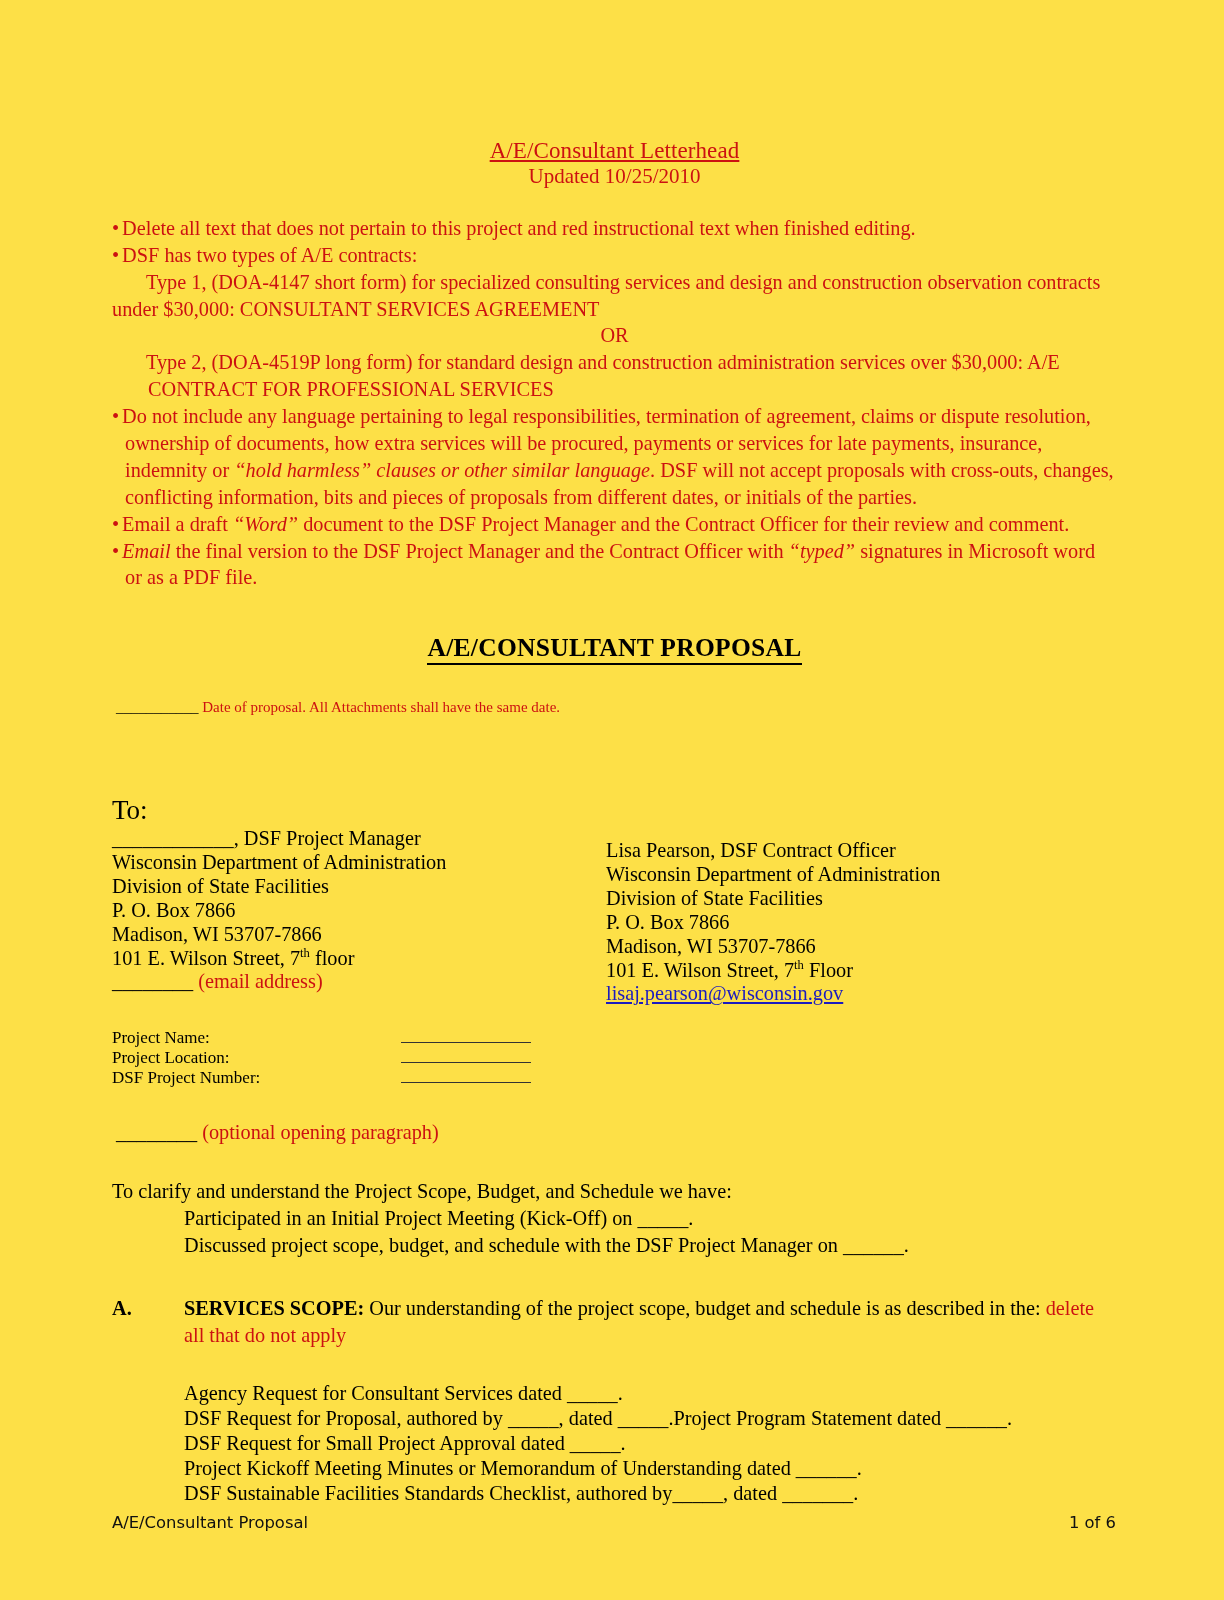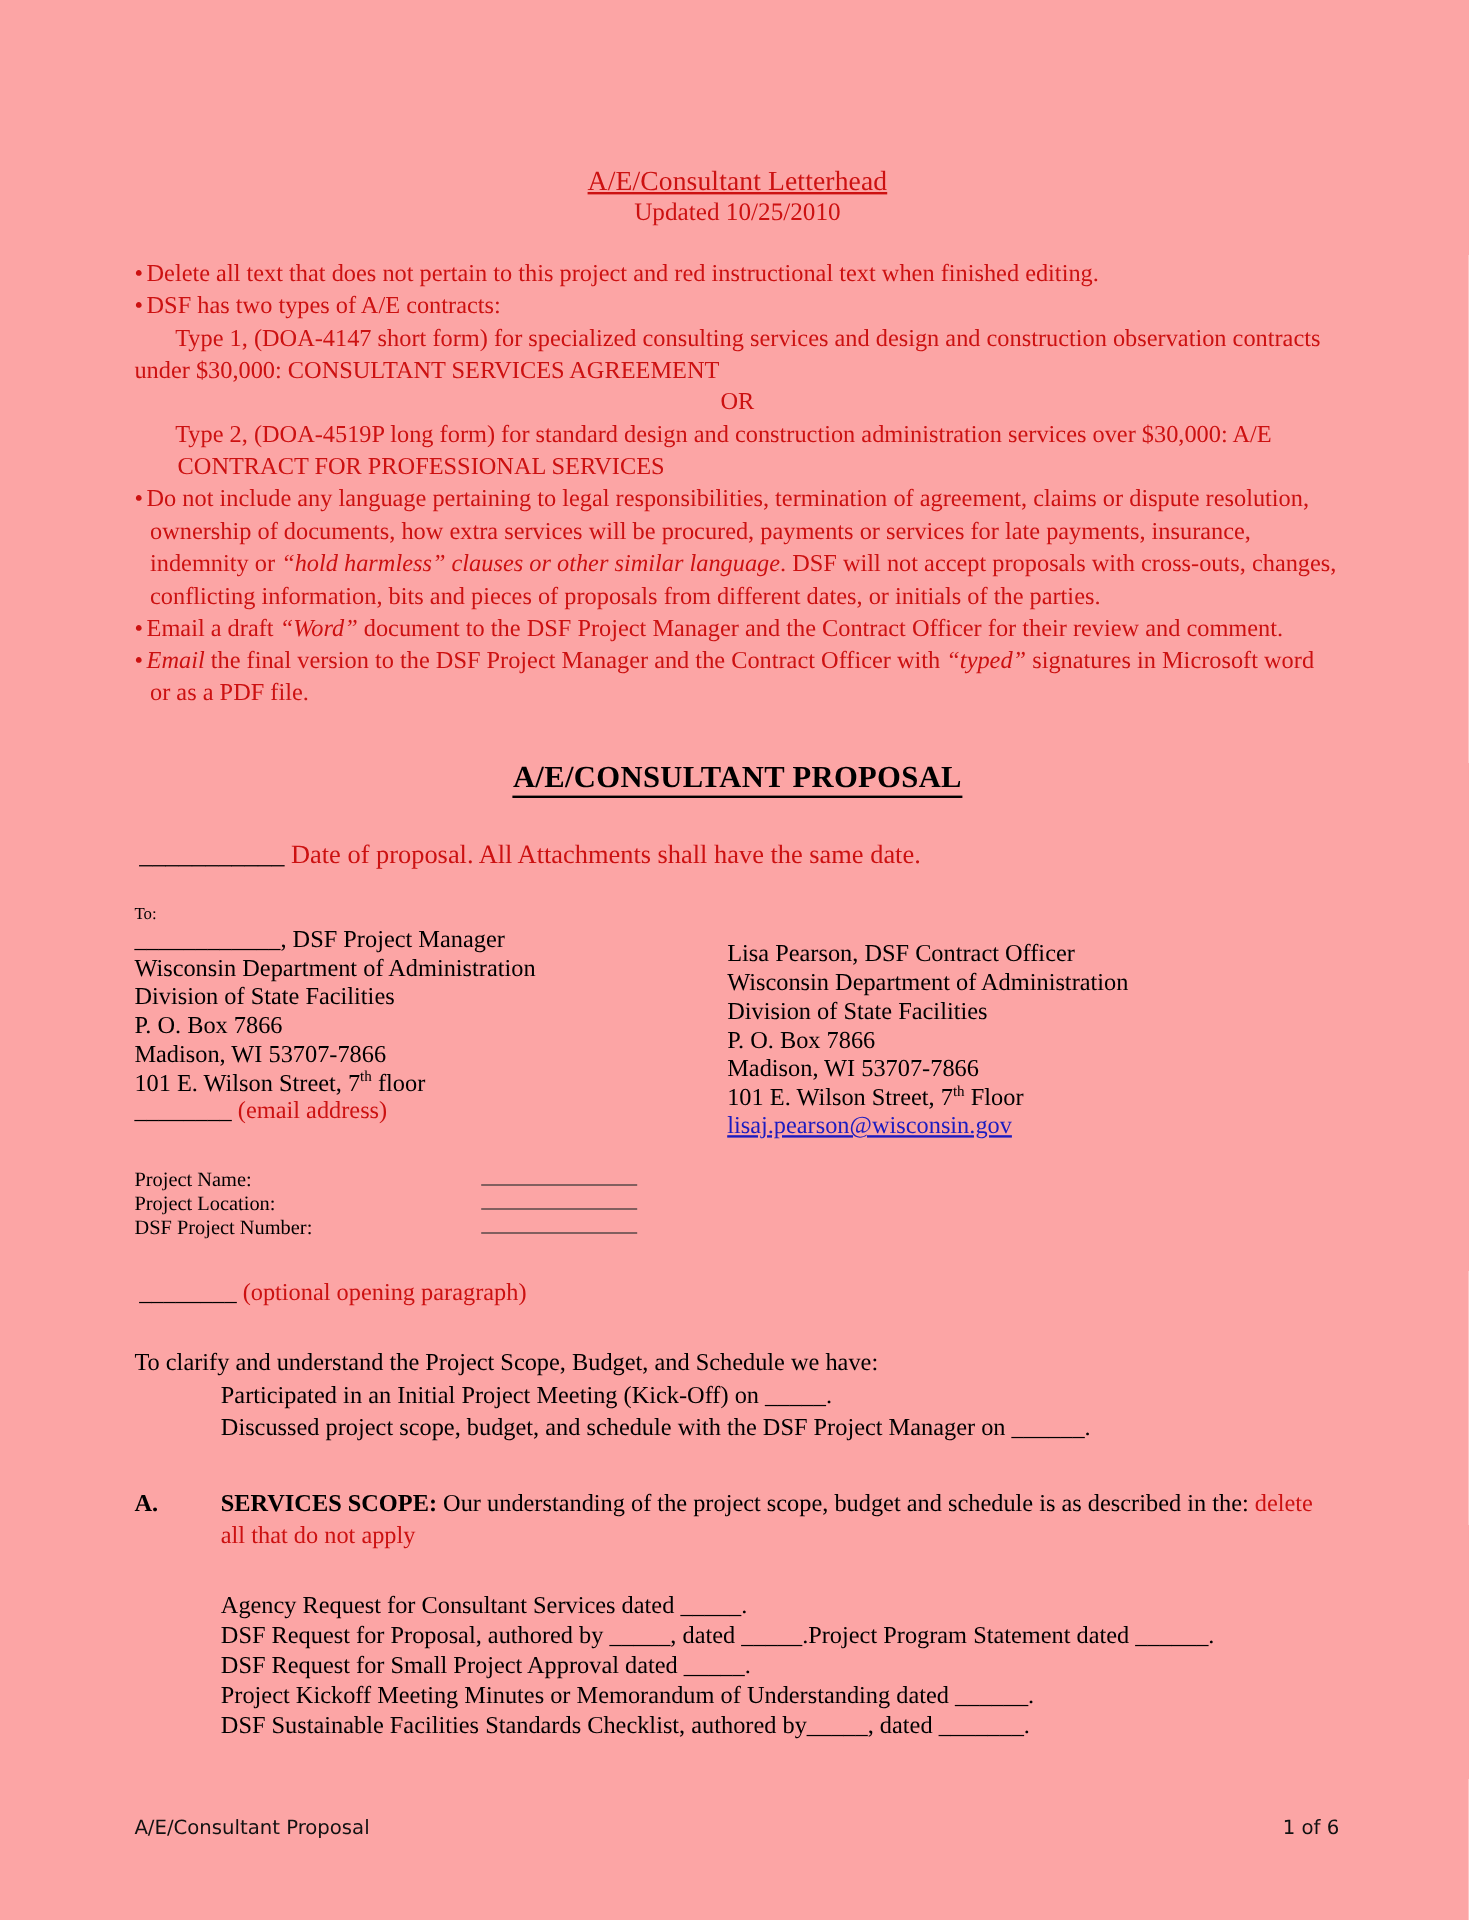--- a/index.html
+++ b/index.html
@@ -12,21 +12,21 @@
     width: 1224px;
     height: 1600px;
     font-family: "Liberation Serif", "DejaVu Serif", serif;
     color: #000000;
     -webkit-font-smoothing: antialiased;
   }
   .page {
     position: relative;
     width: 1224px;
     height: 1600px;
-    background: #fca5a5;
+    background: #fde047;
     box-sizing: border-box;
     padding: 0;
     overflow: hidden;
   }
   .content {
     position: absolute;
     left: 112px;
     top: 138px;
     width: 1005px;
   }
@@ -77,27 +77,27 @@
     font-weight: bold;
     letter-spacing: 0.3px;
   }
   .proposal-title span {
     border-bottom: 2.6px solid #000;
     padding-bottom: 1px;
   }
 
   .dateline {
     margin-top: 36px;
-    font-size: 22px;
+    font-size: 15px;
     padding-left: 4px;
   }
 
   .to-label {
-    margin-top: 30px;
-    font-size: 14px;
+    margin-top: 79px;
+    font-size: 27px;
   }
   .addr-wrap {
     position: relative;
     margin-top: 1px;
     font-size: 20.3px;
     line-height: 1.175;
   }
   .addr-col-left {
     width: 470px;
     display: inline-block;

